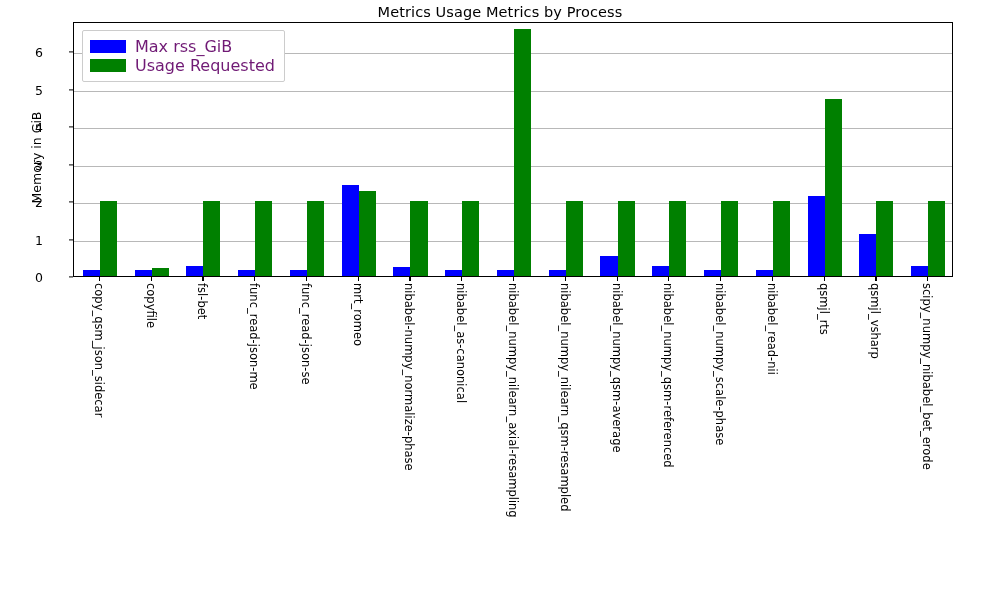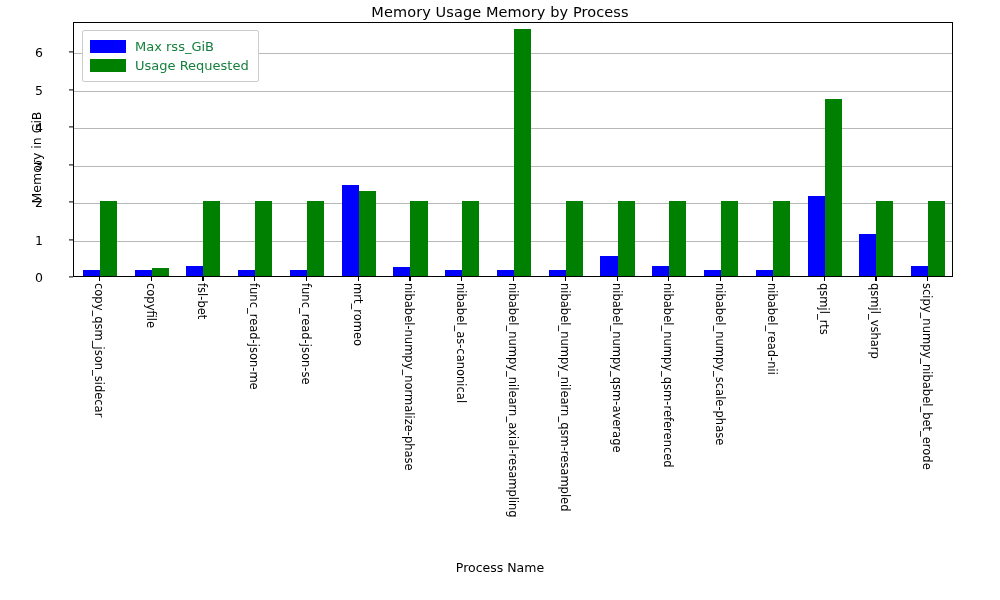--- a/index.html
+++ b/index.html
@@ -22,28 +22,28 @@
 
   
   .xtickmark{position:absolute;top:277px;width:1.2px;height:4px;background:#000;}
   .xlab{position:absolute;top:283px;font-size:11.5px;color:#000;white-space:nowrap;transform-origin:left top;transform:rotate(90deg) translate(0,-50%);}
   #xlabel{position:absolute;left:0;top:560px;width:1000px;text-align:center;font-size:12.5px;color:#000;}
 
   
   #legend{position:absolute;left:82px;top:30px;background:#fff;border:1px solid #cccccc;border-radius:2px;padding:6px 9px 6px 7px;box-shadow:0 0 0 0 rgba(0,0,0,0);}
   .legrow{display:flex;align-items:center;height:19px;}
   .legswatch{width:36px;height:13px;margin-right:9px;}
-  .legtext{font-size:13px;color:#15803d;white-space:nowrap;}
+  .legtext{font-size:16px;color:#701a75;white-space:nowrap;}
 </style>
 </head>
 <body>
 
 <div id="fig">
 
-  <div id="title">Memory Usage Memory by Process</div>
+  <div id="title">Metrics Usage Metrics by Process</div>
 
   <div id="ylabel-wrap">
     <div id="ylabel">Memory in GiB</div>
   </div>
 
   <div id="plot">
       <div class="gridline" style="top: 217.5px;"></div>
       <div class="gridline" style="top: 180px;"></div>
       <div class="gridline" style="top: 142.5px;"></div>
       <div class="gridline" style="top: 105px;"></div>
@@ -92,21 +92,20 @@
       <div class="legrow">
         <span class="legswatch" style="background: rgb(0, 0, 255);"></span>
         <span class="legtext">Max rss_GiB</span>
       </div>
       <div class="legrow">
         <span class="legswatch" style="background: rgb(0, 128, 0);"></span>
         <span class="legtext">Usage Requested</span>
       </div>
     </div>
 
-  <div id="xlabel">Process Name</div>
 
 <div class="ytickmark" style="top: 277px;"></div>
     <div class="ytick" style="top: 277px;">0</div>
     <div class="ytickmark" style="top: 239.5px;"></div>
     <div class="ytick" style="top: 239.5px;">1</div>
     <div class="ytickmark" style="top: 202px;"></div>
     <div class="ytick" style="top: 202px;">2</div>
     <div class="ytickmark" style="top: 164.5px;"></div>
     <div class="ytick" style="top: 164.5px;">3</div>
     <div class="ytickmark" style="top: 127px;"></div>

